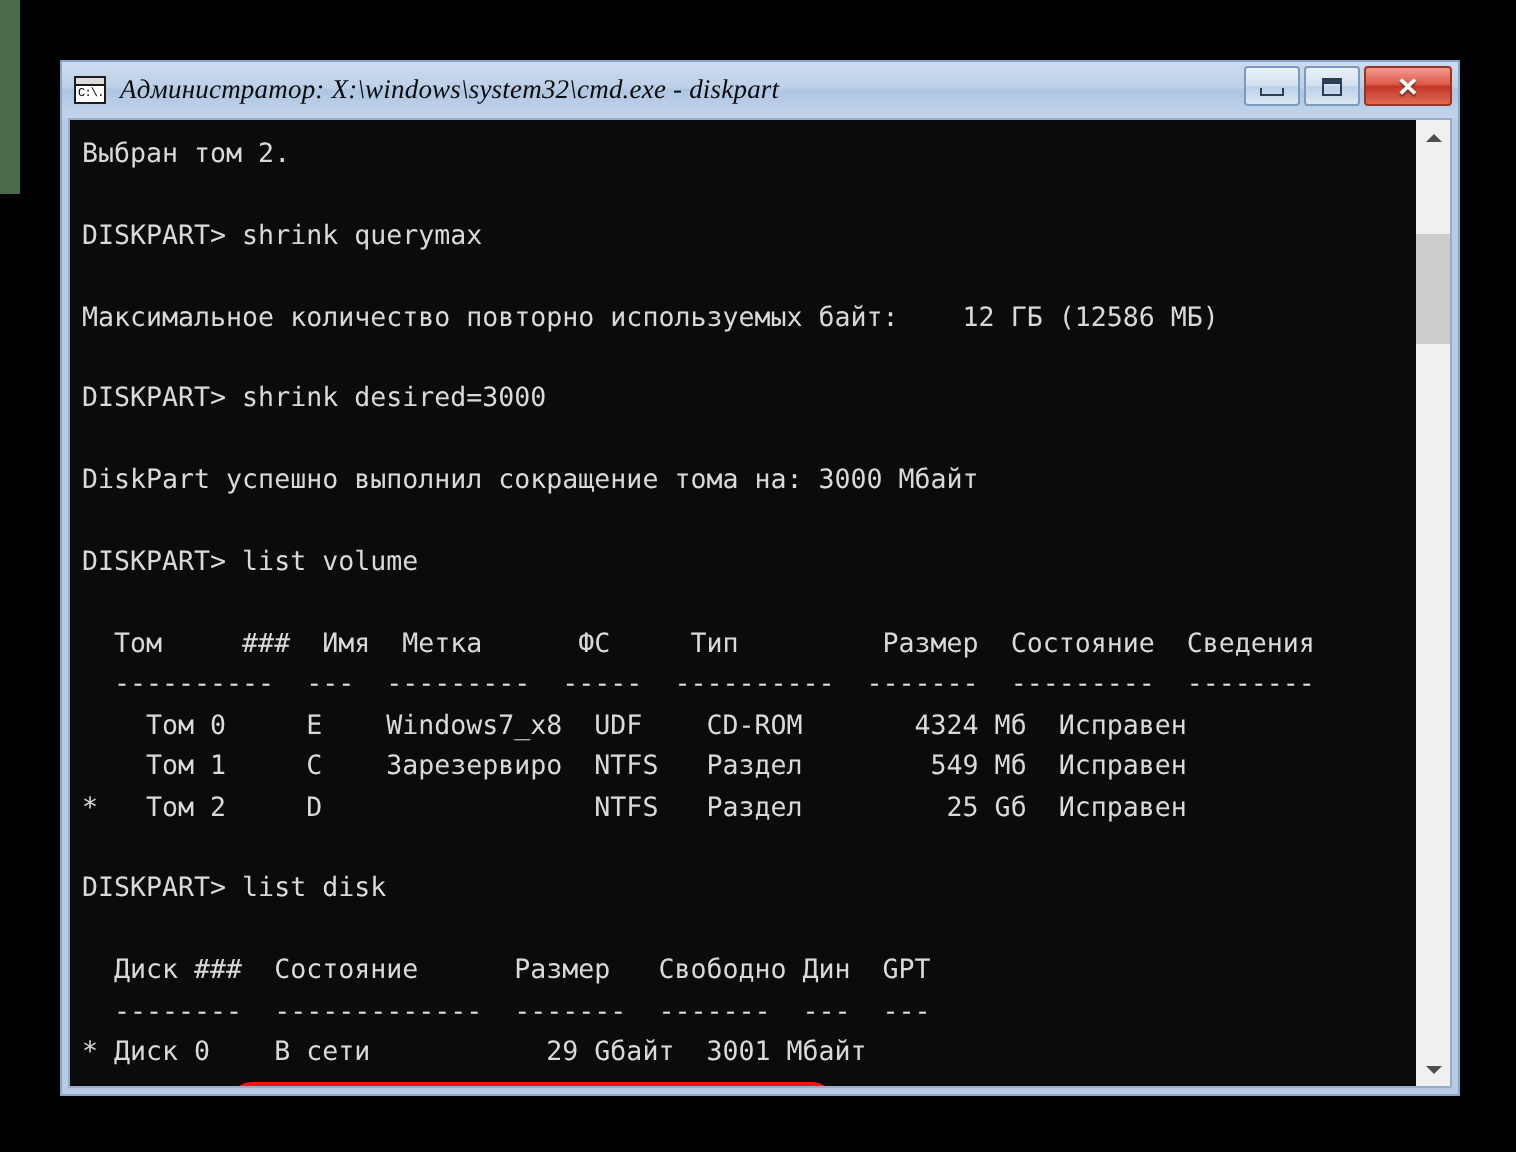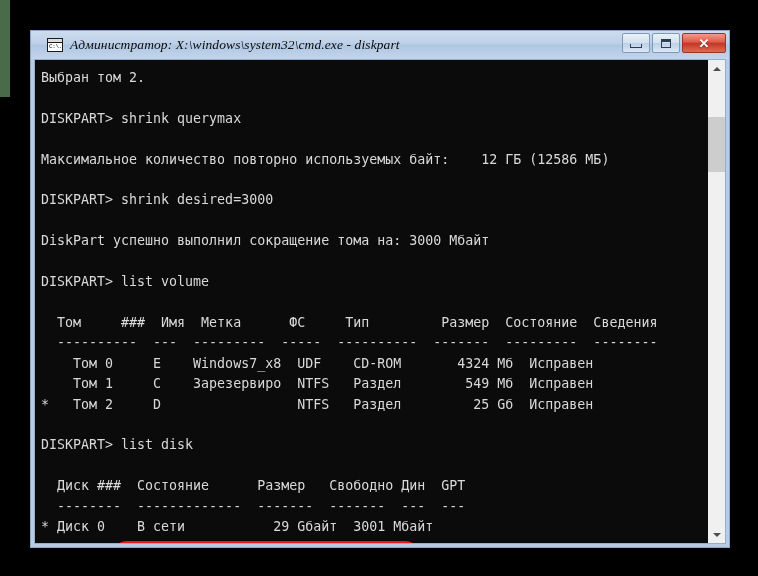--- a/index.html
+++ b/index.html
@@ -37,21 +37,21 @@
     flex-direction: column;
   }
 
   
   #title-bar {
     height: 28px;
     flex: 0 0 28px;
     background: linear-gradient(to bottom, #cddcee 0%, #bdd0e8 45%, #aec6e2 50%, #c3d5ec 100%);
     display: flex;
     align-items: center;
-    padding: 0 2px 0 16px;
+    padding: 0 2px 0 6px;
     box-sizing: border-box;
     position: relative;
   }
   #title-icon {
     width: 16px; height: 14px;
     background: #ffffff;
     border: 1px solid #1c1c1c;
     box-sizing: border-box;
     margin-right: 7px;
     position: relative;

